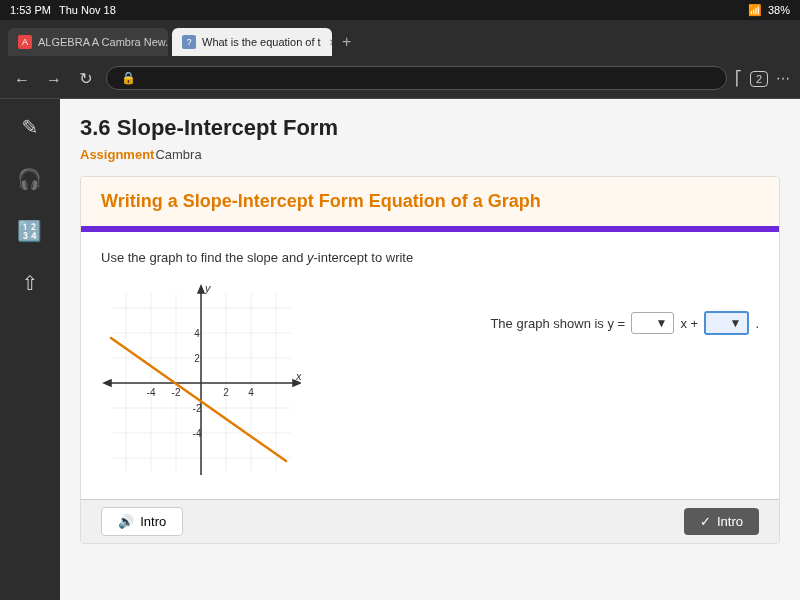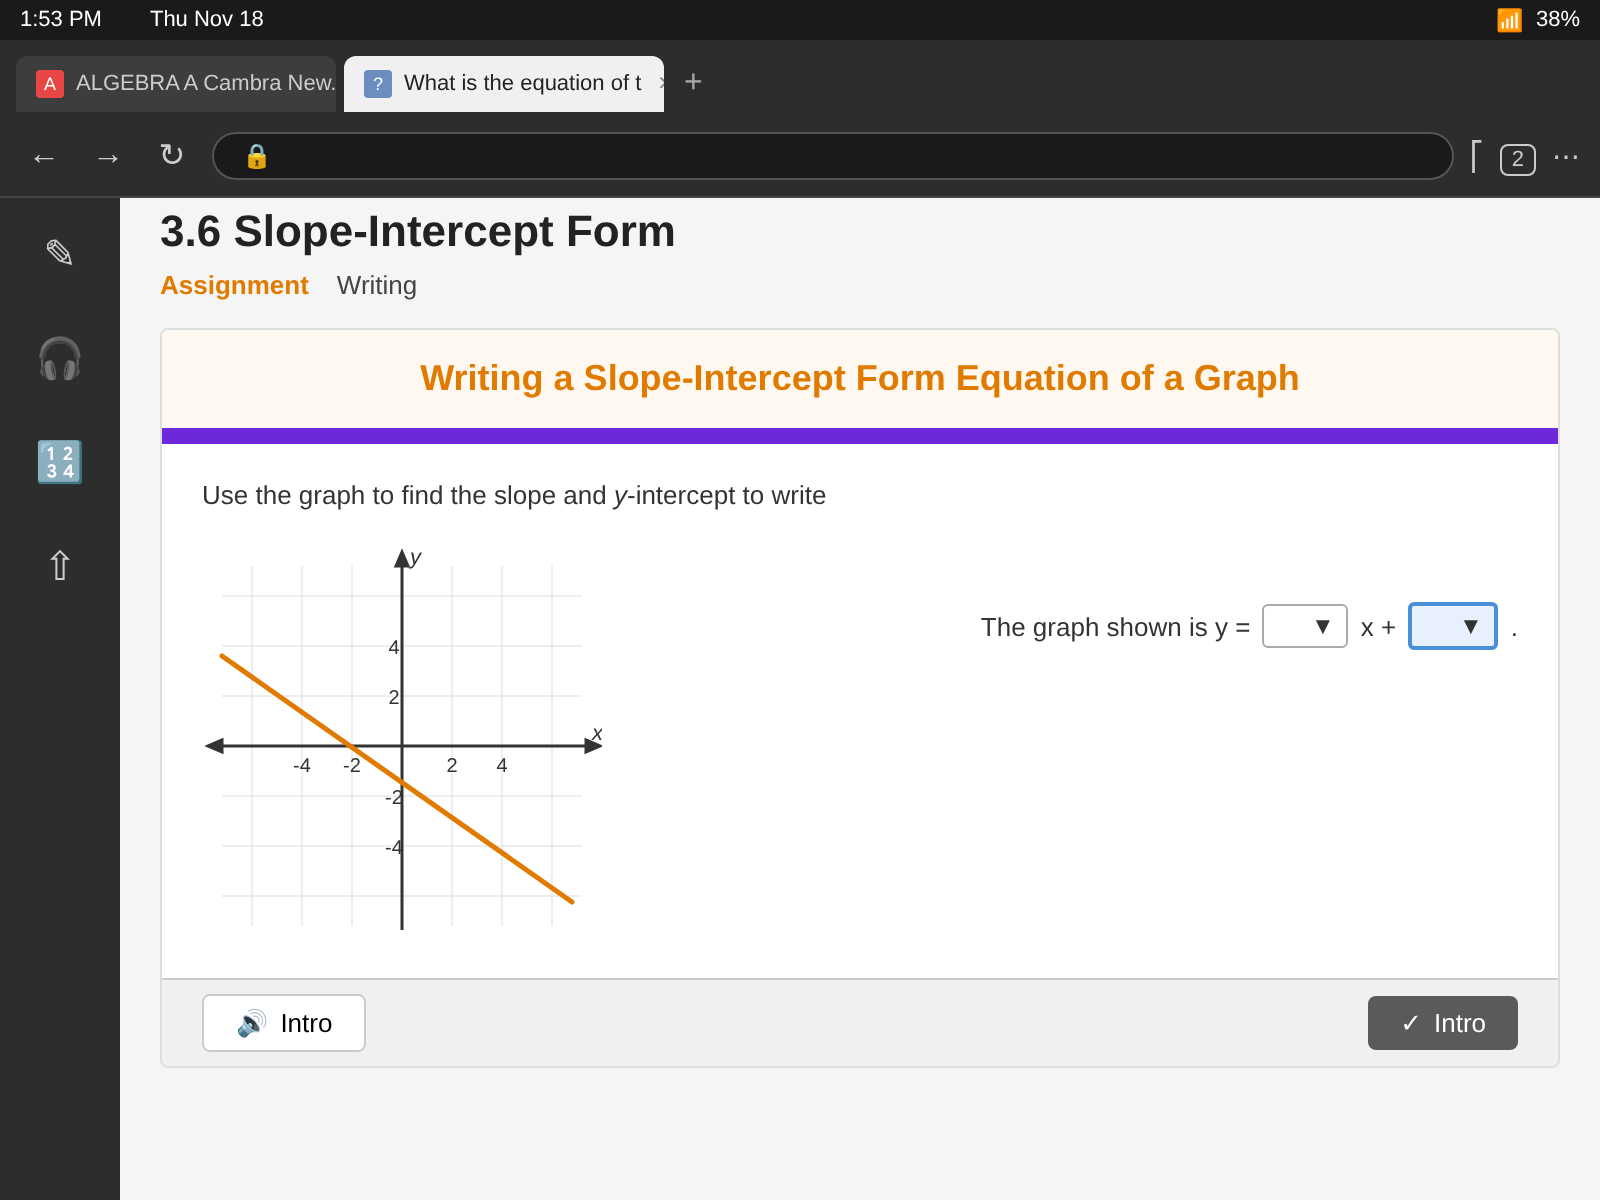--- a/index.html
+++ b/index.html
@@ -9,21 +9,21 @@
     .status-bar {
       background: #1a1a1a;
       color: white;
       font-size: 11px;
       padding: 3px 10px;
       display: flex;
       justify-content: space-between;
       align-items: center;
       height: 20px;
     }
-    .status-left { display: flex; gap: 24px; }
+    .status-left { display: flex; gap: 8px; }
     .status-right { display: flex; gap: 6px; align-items: center; }
 
     
     .browser-chrome {
       background: #2d2d2d;
       border-bottom: 1px solid #444;
     }
     .tab-bar {
       display: flex;
       align-items: center;
@@ -128,55 +128,54 @@
       display: flex;
       align-items: center;
       justify-content: center;
     }
 
     
     .content-area {
       flex: 1;
       background: #f5f5f5;
       overflow-y: auto;
-      padding: 4px 20px;
+      padding: 16px 20px;
     }
 
     .page-title {
       font-size: 22px;
       font-weight: bold;
       color: #222;
       margin-bottom: 6px;
     }
     .page-meta {
       display: flex;
-      gap: 14px;
+      gap: 1px;
       margin-bottom: 14px;
       font-size: 13px;
     }
     .meta-assignment {
       color: #e07b00;
       font-weight: bold;
     }
     .meta-active {
       color: #444;
     }
 
     
     .content-card {
       background: white;
       border: 1px solid #ddd;
       border-radius: 4px;
       overflow: hidden;
     }
     .card-header {
       background: #fff8f0;
-      border-bottom: 8px solid #6d28d9;
+      border-bottom: 6px solid #6d28d9;
       padding: 14px 20px;
-      text-align: center;
     }
     .card-header-title {
       font-size: 18px;
       font-weight: bold;
       color: #e07b00;
     }
     .card-body {
       padding: 16px 20px;
       display: flex;
       gap: 8px;
@@ -323,21 +322,21 @@
     <div class="sidebar-icon">✎</div>
     <div class="sidebar-icon">🎧</div>
     <div class="sidebar-icon">🔢</div>
     <div class="sidebar-icon">⇧</div>
   </div>
 
   <div class="content-area">
     <div class="page-title">3.6 Slope-Intercept Form</div>
     <div class="page-meta">
       <span class="meta-assignment">Assignment</span>
-      <span class="meta-active">Writing</span>
+      <span class="meta-active">Cambra</span>
     </div>
 
     <div class="content-card">
       <div class="card-header">
         <div class="card-header-title">Writing a Slope-Intercept Form Equation of a Graph</div>
       </div>
       <div class="card-body">
 
         <div class="problem-section">
           <div class="problem-text">

